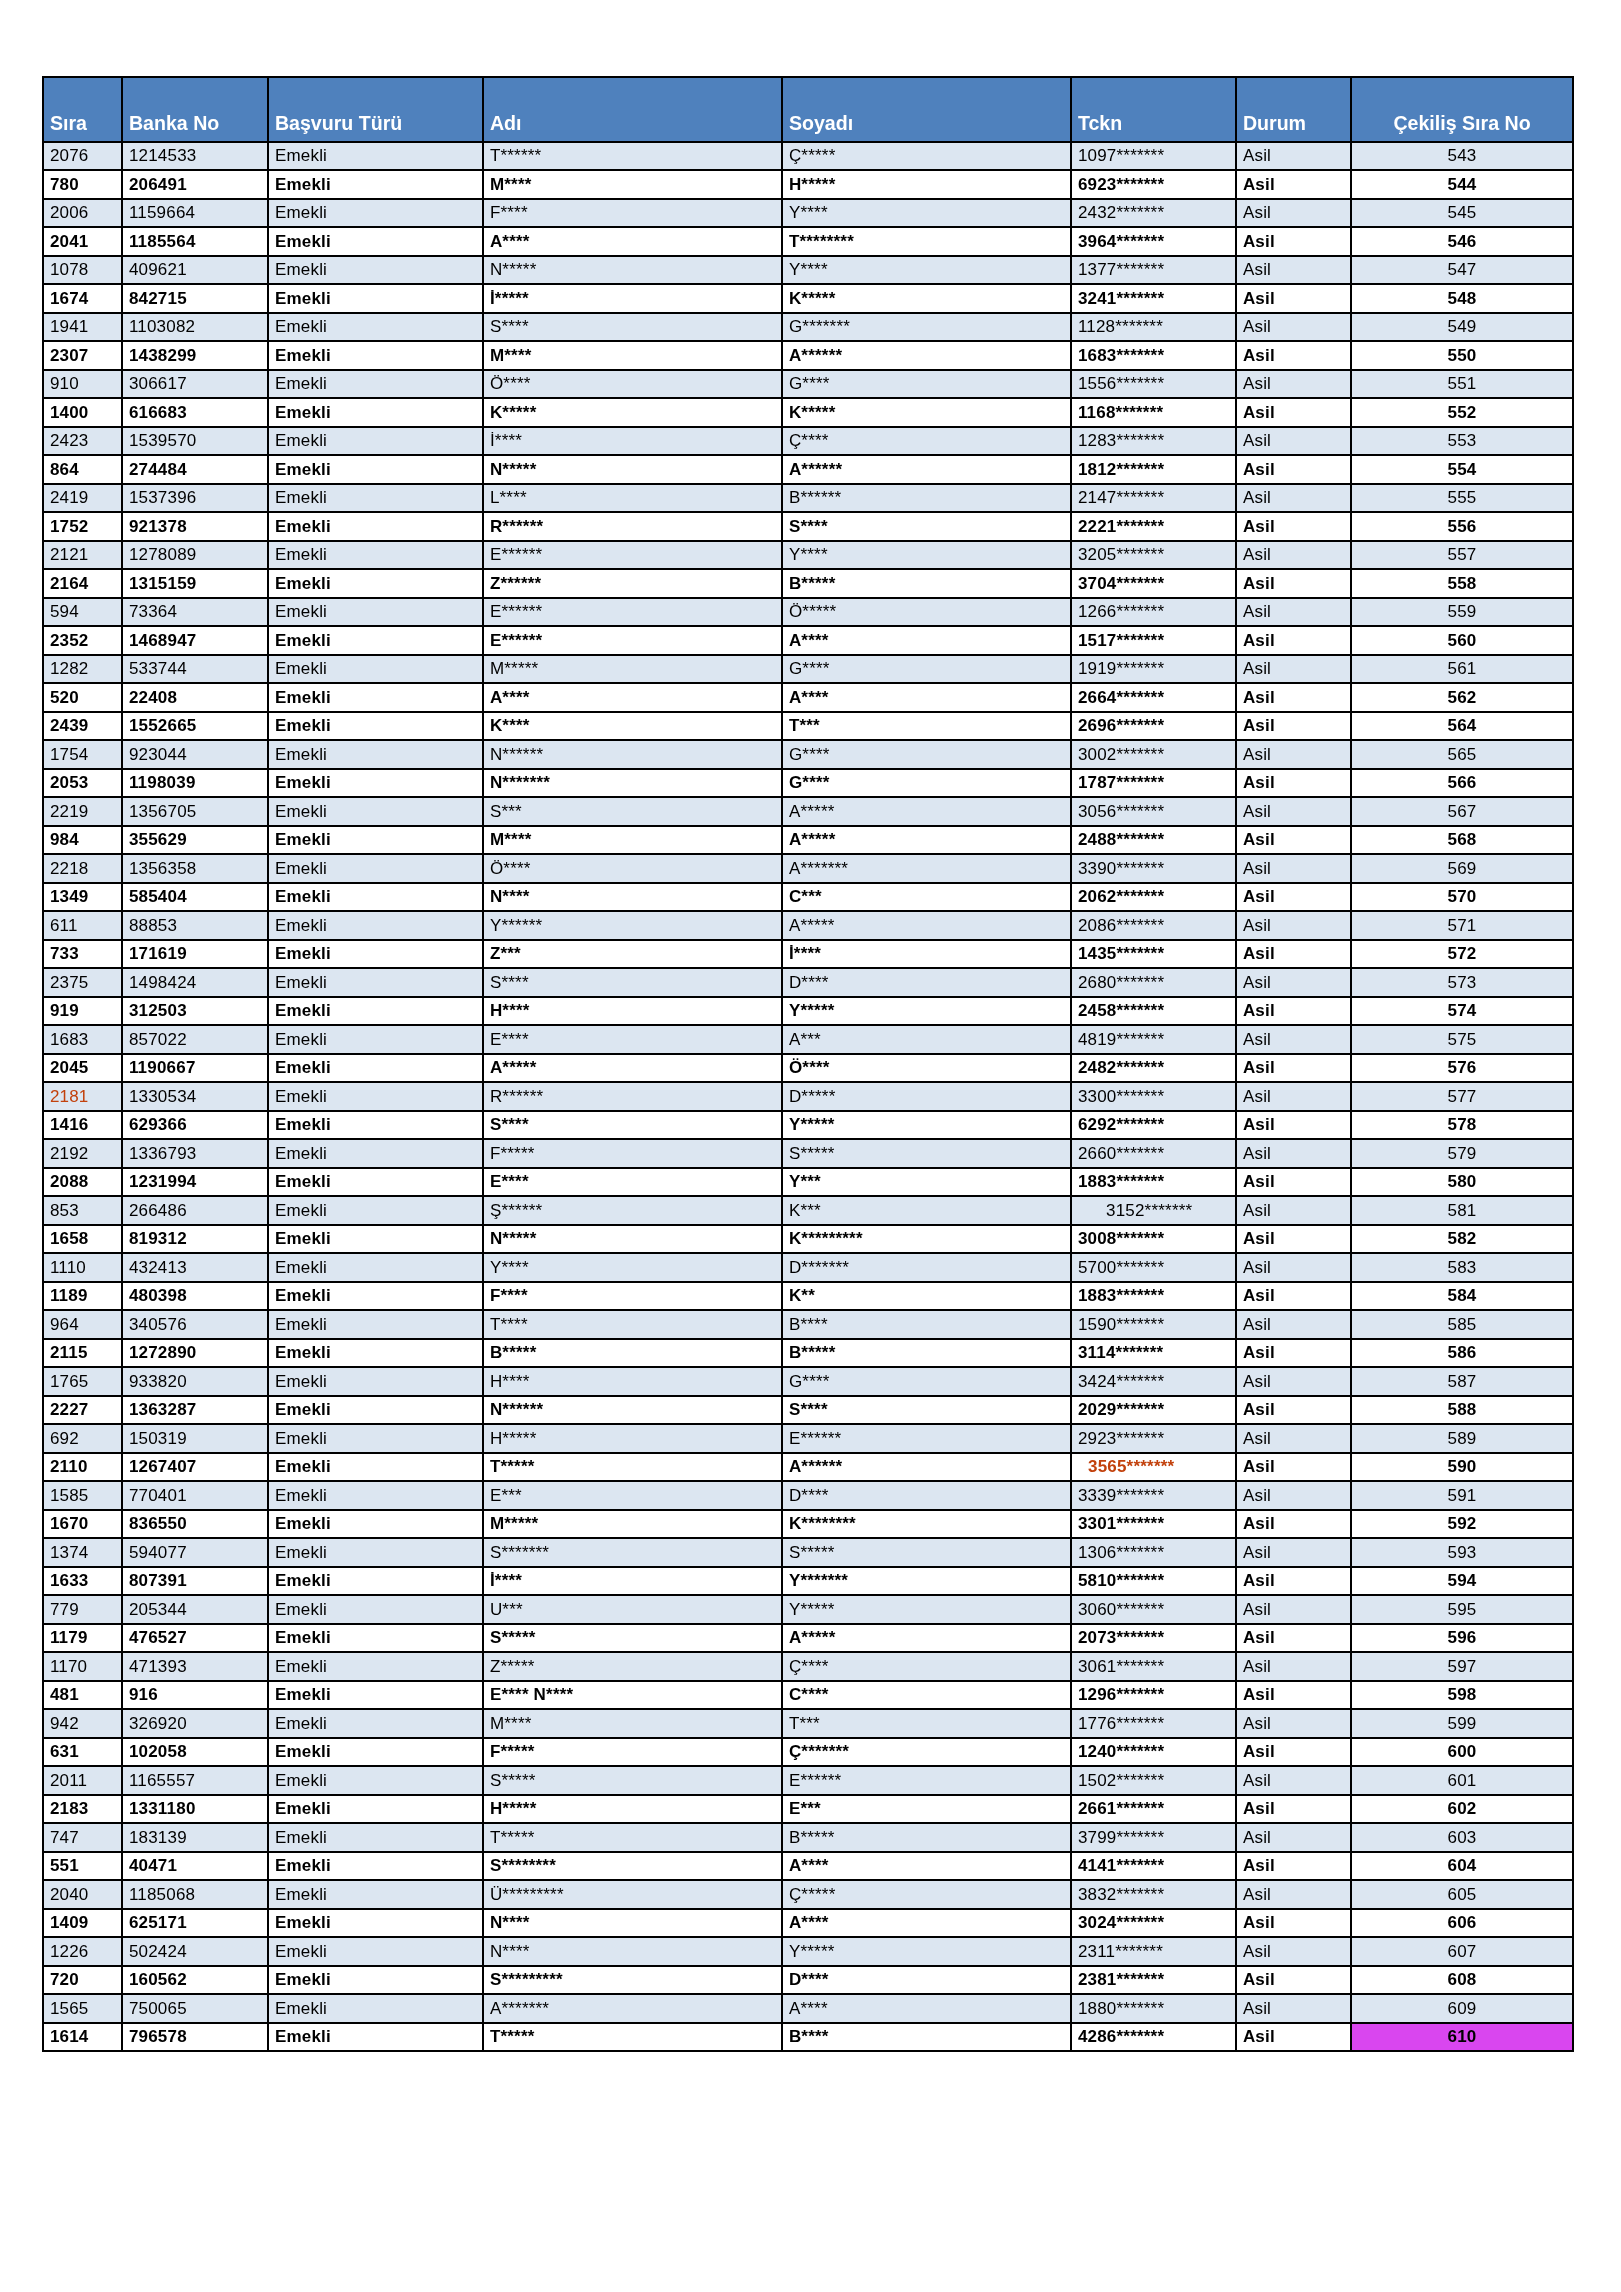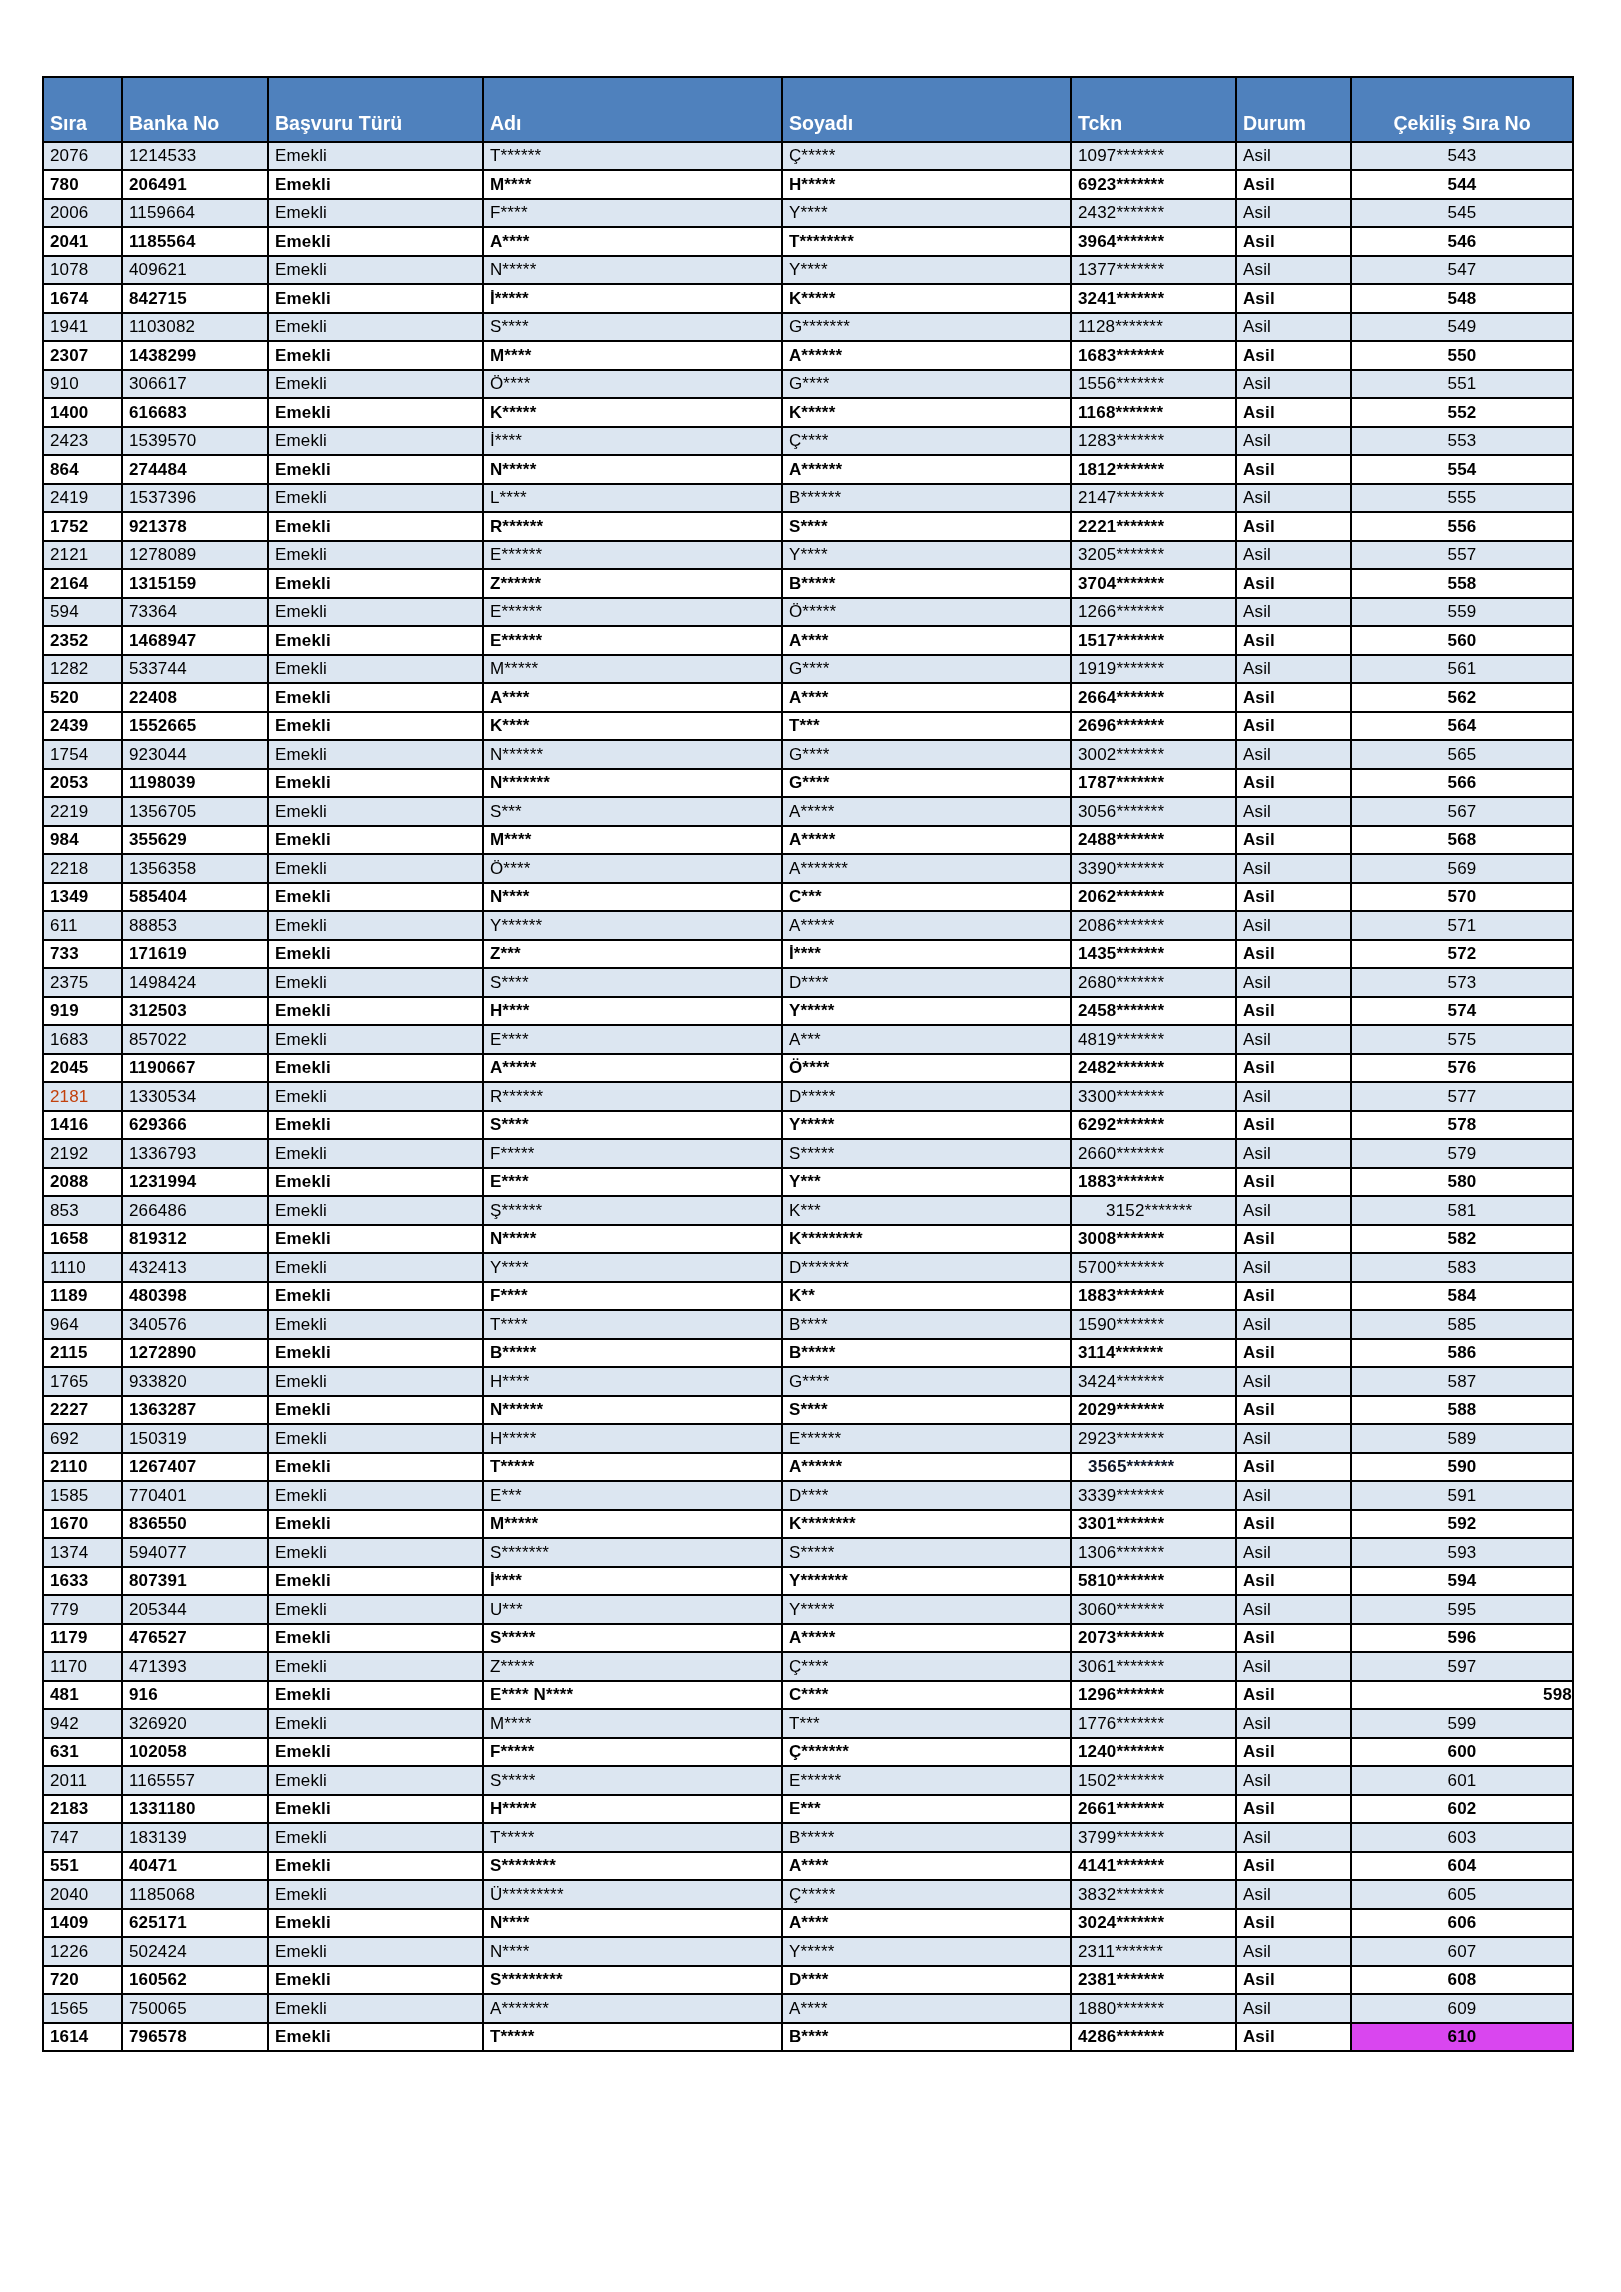--- a/index.html
+++ b/index.html
@@ -528,21 +528,21 @@
           <td style="background: rgb(220, 230, 241); border-color: rgb(0, 0, 0); color: rgb(0, 0, 0);">2923*******</td>
           <td style="background: rgb(220, 230, 241); border-color: rgb(0, 0, 0); color: rgb(0, 0, 0);">Asil</td>
           <td class="center" style="background: rgb(220, 230, 241); border-color: rgb(0, 0, 0); color: rgb(0, 0, 0);">589</td>
         </tr>
         <tr class="bold-row">
           <td style="background: rgb(255, 255, 255); border-color: rgb(0, 0, 0); color: rgb(0, 0, 0);">2110</td>
           <td style="background: rgb(255, 255, 255); border-color: rgb(0, 0, 0); color: rgb(0, 0, 0);">1267407</td>
           <td style="background: rgb(255, 255, 255); border-color: rgb(0, 0, 0); color: rgb(0, 0, 0);">Emekli</td>
           <td style="background: rgb(255, 255, 255); border-color: rgb(0, 0, 0); color: rgb(0, 0, 0);">T*****</td>
           <td style="background: rgb(255, 255, 255); border-color: rgb(0, 0, 0); color: rgb(0, 0, 0);">A******</td>
-          <td style="background: rgb(255, 255, 255); border-color: rgb(0, 0, 0); color: #0f172a; padding-left: 16px;">3565*******</td>
+          <td style="background: rgb(255, 255, 255); border-color: rgb(0, 0, 0); color: #c2410c; padding-left: 16px;">3565*******</td>
           <td style="background: rgb(255, 255, 255); border-color: rgb(0, 0, 0); color: rgb(0, 0, 0);">Asil</td>
           <td class="center" style="background: rgb(255, 255, 255); border-color: rgb(0, 0, 0); color: rgb(0, 0, 0);">590</td>
         </tr>
         <tr>
           <td style="background: rgb(220, 230, 241); border-color: rgb(0, 0, 0); color: rgb(0, 0, 0);">1585</td>
           <td style="background: rgb(220, 230, 241); border-color: rgb(0, 0, 0); color: rgb(0, 0, 0);">770401</td>
           <td style="background: rgb(220, 230, 241); border-color: rgb(0, 0, 0); color: rgb(0, 0, 0);">Emekli</td>
           <td style="background: rgb(220, 230, 241); border-color: rgb(0, 0, 0); color: rgb(0, 0, 0);">E***</td>
           <td style="background: rgb(220, 230, 241); border-color: rgb(0, 0, 0); color: rgb(0, 0, 0);">D****</td>
           <td style="background: rgb(220, 230, 241); border-color: rgb(0, 0, 0); color: rgb(0, 0, 0);">3339*******</td>
@@ -610,21 +610,21 @@
           <td class="center" style="background: rgb(220, 230, 241); border-color: rgb(0, 0, 0); color: rgb(0, 0, 0);">597</td>
         </tr>
         <tr class="bold-row">
           <td style="background: rgb(255, 255, 255); border-color: rgb(0, 0, 0); color: rgb(0, 0, 0);">481</td>
           <td style="background: rgb(255, 255, 255); border-color: rgb(0, 0, 0); color: rgb(0, 0, 0);">916</td>
           <td style="background: rgb(255, 255, 255); border-color: rgb(0, 0, 0); color: rgb(0, 0, 0);">Emekli</td>
           <td style="background: rgb(255, 255, 255); border-color: rgb(0, 0, 0); color: rgb(0, 0, 0);">E**** N****</td>
           <td style="background: rgb(255, 255, 255); border-color: rgb(0, 0, 0); color: rgb(0, 0, 0);">C****</td>
           <td style="background: rgb(255, 255, 255); border-color: rgb(0, 0, 0); color: rgb(0, 0, 0);">1296*******</td>
           <td style="background: rgb(255, 255, 255); border-color: rgb(0, 0, 0); color: rgb(0, 0, 0);">Asil</td>
-          <td class="center" style="background: rgb(255, 255, 255); border-color: rgb(0, 0, 0); color: rgb(0, 0, 0); text-align: right;">598</td>
+          <td class="center" style="background: rgb(255, 255, 255); border-color: rgb(0, 0, 0); color: rgb(0, 0, 0);">598</td>
         </tr>
         <tr>
           <td style="background: rgb(220, 230, 241); border-color: rgb(0, 0, 0); color: rgb(0, 0, 0);">942</td>
           <td style="background: rgb(220, 230, 241); border-color: rgb(0, 0, 0); color: rgb(0, 0, 0);">326920</td>
           <td style="background: rgb(220, 230, 241); border-color: rgb(0, 0, 0); color: rgb(0, 0, 0);">Emekli</td>
           <td style="background: rgb(220, 230, 241); border-color: rgb(0, 0, 0); color: rgb(0, 0, 0);">M****</td>
           <td style="background: rgb(220, 230, 241); border-color: rgb(0, 0, 0); color: rgb(0, 0, 0);">T***</td>
           <td style="background: rgb(220, 230, 241); border-color: rgb(0, 0, 0); color: rgb(0, 0, 0);">1776*******</td>
           <td style="background: rgb(220, 230, 241); border-color: rgb(0, 0, 0); color: rgb(0, 0, 0);">Asil</td>
           <td class="center" style="background: rgb(220, 230, 241); border-color: rgb(0, 0, 0); color: rgb(0, 0, 0);">599</td>

